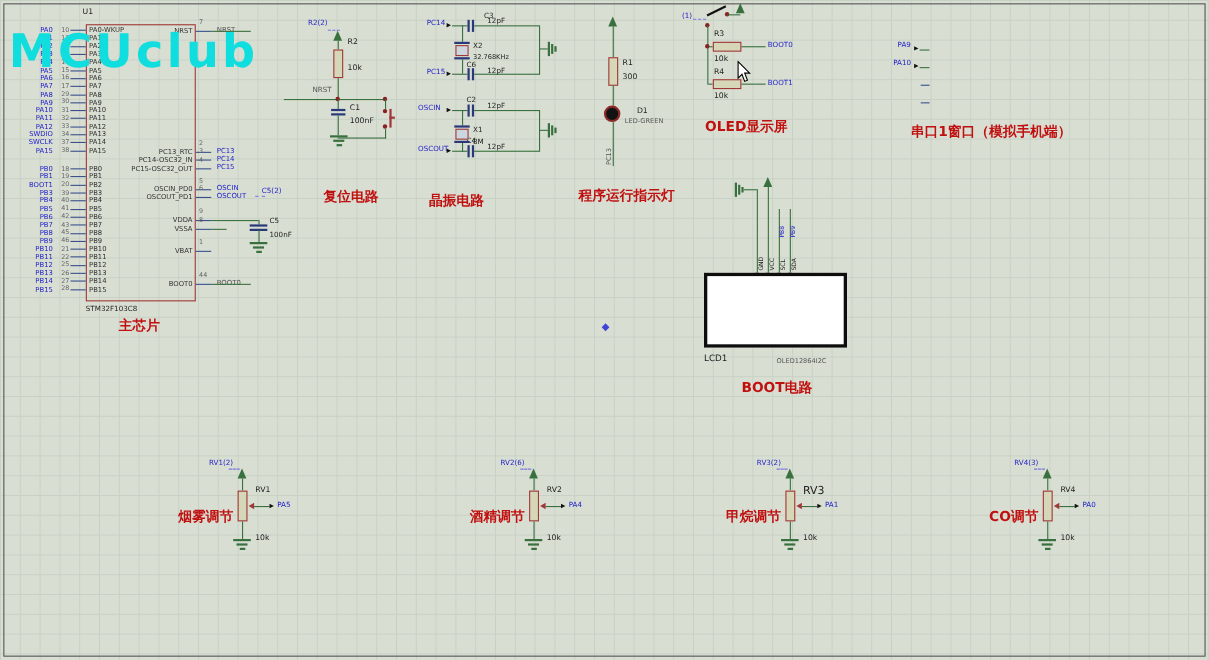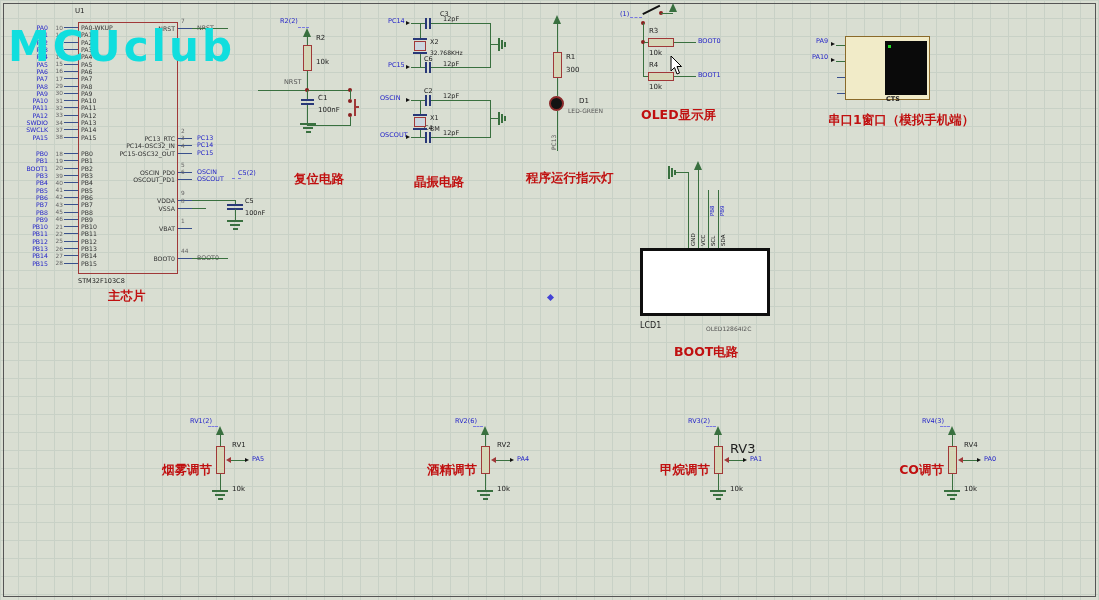--- a/index.html
+++ b/index.html
@@ -446,21 +446,21 @@
   <i class="wire" style="left:118px;top:102px;width:1.5px;height:13px"></i>
   <i class="wire" style="left:121px;top:104px;width:1.5px;height:9px"></i>
   <i class="wire" style="left:124px;top:106px;width:1.5px;height:5px"></i>
   <i class="wire" style="left:40px;top:90px;width:1px;height:14px"></i>
   <i class="plate" style="left:33px;top:104px;width:14px;height:1.5px"></i>
   <i class="comp xtal" style="left:34px;top:107px;width:12px;height:10px"></i>
   <i class="plate" style="left:33px;top:118px;width:14px;height:1.5px"></i>
   <i class="wire" style="left:40px;top:120px;width:1px;height:8px"></i>
   <span class="t" style="left:50px;top:105px;font-size:6.5px">X1</span>
   <span class="t" style="left:50px;top:116px;font-size:6.5px">8M</span>
-  <span class="t red" style="left:34px;top:166px">晶振电路</span>
+  <span class="t red" style="left:10px;top:166px">晶振电路</span>
 </div>
 
 <div style="position:absolute;left:520px;top:10px;width:120px;height:180px">
   <i class="pwr" style="left:33px;top:5px"></i>
   <i class="wire" style="left:37px;top:14px;width:1px;height:28px"></i>
   <i class="comp" style="left:33px;top:42px;width:9px;height:26px"></i>
   <span class="t" style="left:46px;top:44px;font-size:7px">R1</span>
   <span class="t" style="left:46px;top:57px;font-size:7px">300</span>
   <i class="wire" style="left:37px;top:68px;width:1px;height:18px"></i>
   <i class="led" style="left:29px;top:86px"></i>
@@ -501,31 +501,20 @@
 
 <div id="serial">
   <span class="t b" style="left:6px;top:8px;font-size:6.5px">PA9</span>
   <i class="trr" style="left:21px;top:12px"></i>
   <i class="wire" style="left:26px;top:15px;width:9px;height:1px"></i>
   <span class="t b" style="left:2px;top:24px;font-size:6.5px">PA10</span>
   <i class="trr" style="left:21px;top:28px"></i>
   <i class="wire" style="left:26px;top:31px;width:9px;height:1px"></i>
   <i class="pstub" style="left:27px;top:47px;width:8px;height:1px"></i>
   <i class="pstub" style="left:27px;top:63px;width:8px;height:1px"></i>
-  <div class="term" style="left:35px;top:6px;width:85px;height:64px">
-    <div id="sp-pins" style="position:absolute;inset:0">
-        <span class="spn">RXD</span>
-        <span class="spn">TXD</span>
-        <span class="spn">RTS</span>
-        <span class="spn">CTS</span>
-      </div>
-    <div class="screen" style="left:39px;top:4px;width:42px;height:54px">
-      <i style="position:absolute;left:3px;top:4px;width:3px;height:3px;background:#22dd22"></i>
-    </div>
-  </div>
   <span class="t red" style="left:18px;top:84px">串口1窗口（模拟手机端）</span>
 </div>
 
 <div id="oled">
   <i class="wire" style="left:38px;top:6px;width:1.5px;height:13px"></i>
   <i class="wire" style="left:41px;top:8px;width:1.5px;height:9px"></i>
   <i class="wire" style="left:44px;top:10px;width:1.5px;height:5px"></i>
   <i class="wire" style="left:46px;top:12px;width:12px;height:1px"></i>
   <i class="wire" style="left:58px;top:12px;width:1px;height:76px"></i>
   <i class="pwr" style="left:64px;top:1px"></i>
@@ -590,21 +579,21 @@
       </div>
     <span class="t" style="left:92px;top:68px;font-size:7px">10k</span>
     <span class="t red" style="left:0;top:46px;width:72px;text-align:right">酒精调节</span>
   </div>
     <div class="potb">
     <span class="t b" style="left:50px;top:0;font-size:6.5px">RV3(2)</span>
     <i class="dash" style="left:68px;top:8px;width:10px"></i>
     <i class="pwr" style="left:76px;top:8px"></i>
     <i class="wire" style="left:80px;top:17px;width:1px;height:11px"></i>
     <i class="comp" style="left:76px;top:28px;width:9px;height:28px"></i>
-    <span class="t" style="left:92px;top:24px;font-size:13px">RV3</span>
+    <span class="t" style="left:92px;top:24px;font-size:10px">RV3</span>
     <i class="trl" style="left:86px;top:39px"></i>
     <i class="wire" style="left:91px;top:42px;width:14px;height:1px"></i>
     <i class="trr" style="left:105px;top:39.5px"></i>
     <span class="t b" style="left:112px;top:38px;font-size:6.5px">PA1</span>
     <i class="wire" style="left:80px;top:56px;width:1px;height:16px"></i>
     <div class="gnd" style="left:72px;top:72px">
         <i></i>
         <i></i>
         <i></i>
       </div>

